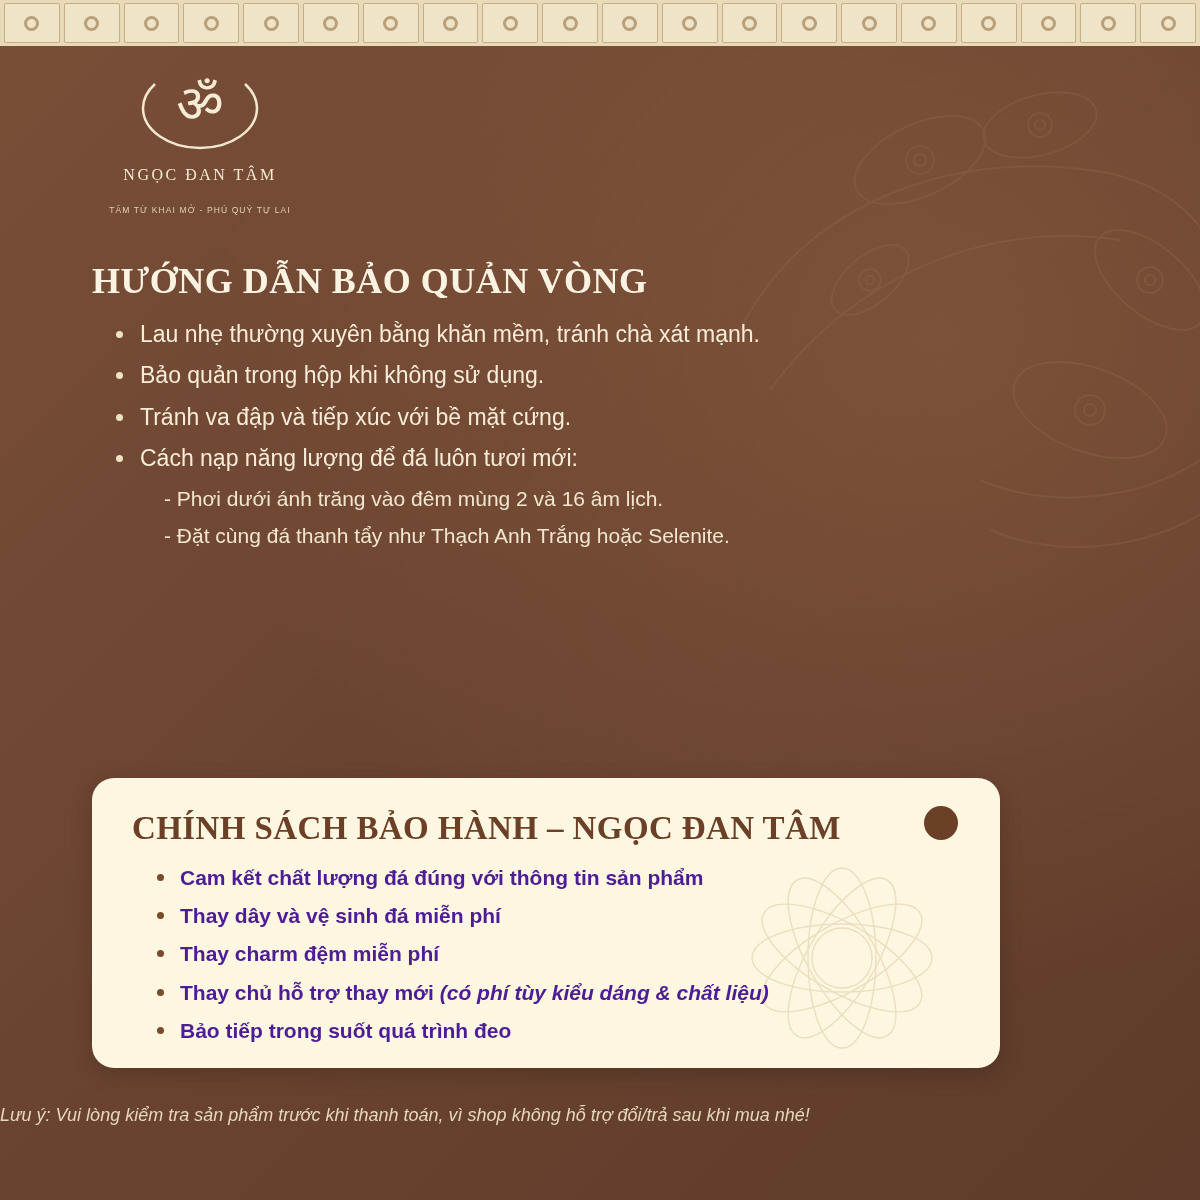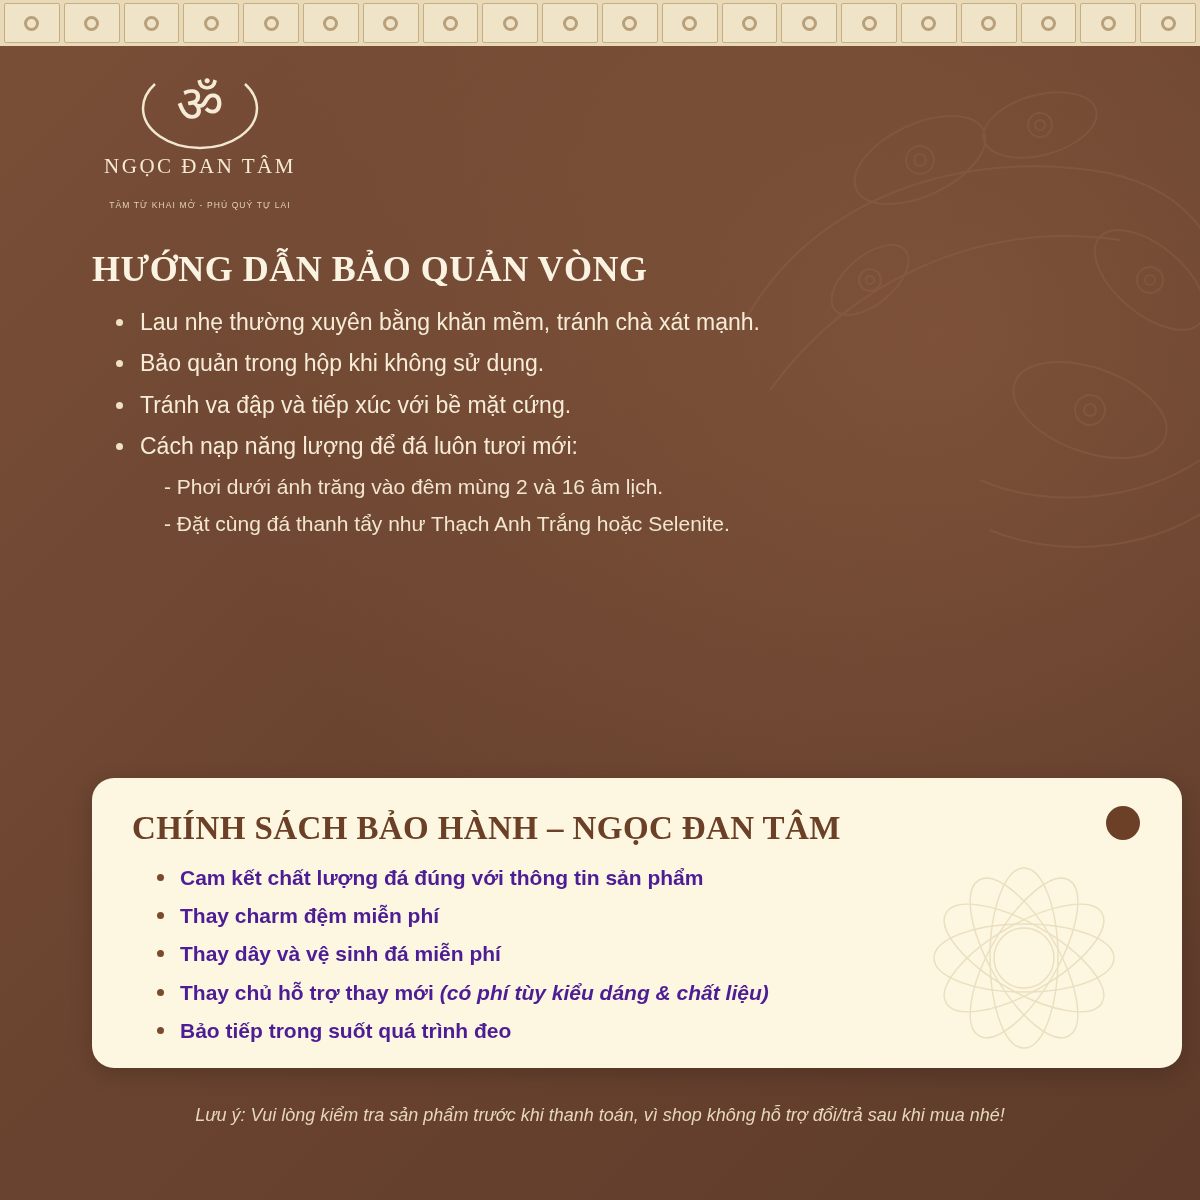--- a/index.html
+++ b/index.html
@@ -49,30 +49,30 @@
   .bg-deco svg { width: 100%; height: 100%; }
 
   
   .logo-block {
     position: absolute; top: 64px; left: 100px;
     width: 200px; text-align: center; color: #f2e6cd;
   }
   .logo-mark { width: 150px; height: 88px; margin: 0 auto; }
   .logo-name {
     font-family: "Liberation Serif", serif;
-    font-size: 21px; letter-spacing: 2.5px;
-    color: #f5ead3; margin-top: 2px;
+    font-size: 16px; letter-spacing: 2.5px;
+    color: #f5ead3; margin-top: 14px;
   }
   .logo-sub {
     font-size: 8.5px; letter-spacing: 1.1px;
     color: #e2d2b4; margin-top: 21px;
   }
 
   
-  .content { position: absolute; top: 248px; left: 92px; width: 1020px; }
+  .content { position: absolute; top: 260px; left: 92px; width: 1020px; }
   h2.section-title {
     font-family: "Liberation Serif", serif;
     font-size: 36px; font-weight: 700;
     color: #fbf3e2; letter-spacing: .5px;
     margin-bottom: 14px;
   }
   ul.bullets { list-style: none; margin: 0 0 0 18px; }
   ul.bullets > li {
     position: relative;
     padding-left: 30px;
@@ -91,21 +91,21 @@
   .subitem {
     font-size: 21px;
     color: #f2e6cf;
     line-height: 1.75;
   }
   .gap { height: 36px; }
 
   
   .card {
     position: absolute; left: 92px; top: 778px;
-    width: 1090px; height: 290px;
+    width: 908px; height: 290px;
     background: #fdf6e0;
     border-radius: 22px;
     box-shadow: 0 6px 22px rgba(0,0,0,.18);
     overflow: hidden;
   }
   .card-deco { position: absolute; right: 18px; bottom: -30px; width: 280px; height: 280px; opacity: .5; }
   .card-dot {
     position: absolute; right: 42px; top: 28px;
     width: 34px; height: 34px; border-radius: 50%;
     background: #6b4027;
@@ -130,21 +130,21 @@
     content: "";
     position: absolute; left: 5px; top: 15px;
     width: 7px; height: 7px; border-radius: 50%;
     background: #7a4a2c;
   }
   ul.card-list em { font-style: italic; margin-top: 40px; }
 
   
   .footer-note {
     position: absolute; left: 0; top: 1105px;
-    width: 1200px; text-align: center;
+    width: 1200px; 
     font-style: italic;
     font-size: 18px;
     color: #e7d8bb;
   }
 </style>
 </head>
 <body>
 
 <div class="page">
 
@@ -281,22 +281,22 @@
           <ellipse rx="34" ry="90" transform="rotate(150)"></ellipse>
           <circle r="30"></circle>
         </g>
       </svg>
     </div>
     <div class="card-dot"></div>
     <div class="card-inner">
       <h3 class="card-title">CHÍNH SÁCH BẢO HÀNH – NGỌC ĐAN TÂM</h3>
       <ul class="card-list">
         <li><span>Cam kết chất lượng đá đúng với thông tin sản phẩm</span></li>
+        <li><span>Thay dây và vệ sinh đá miễn phí</span></li>
         <li><span>Thay charm đệm miễn phí</span></li>
-        <li><span>Thay dây và vệ sinh đá miễn phí</span></li>
         <li><span>Thay chủ hỗ trợ thay mới </span><em>(có phí tùy kiểu dáng &amp; chất liệu)</em></li>
         <li><span>Bảo tiếp trong suốt quá trình đeo</span></li>
       </ul>
     </div>
   </div>
 
   <div class="footer-note">Lưu ý: Vui lòng kiểm tra sản phẩm trước khi thanh toán, vì shop không hỗ trợ đổi/trả sau khi mua nhé!</div>
 
 </div>
 

